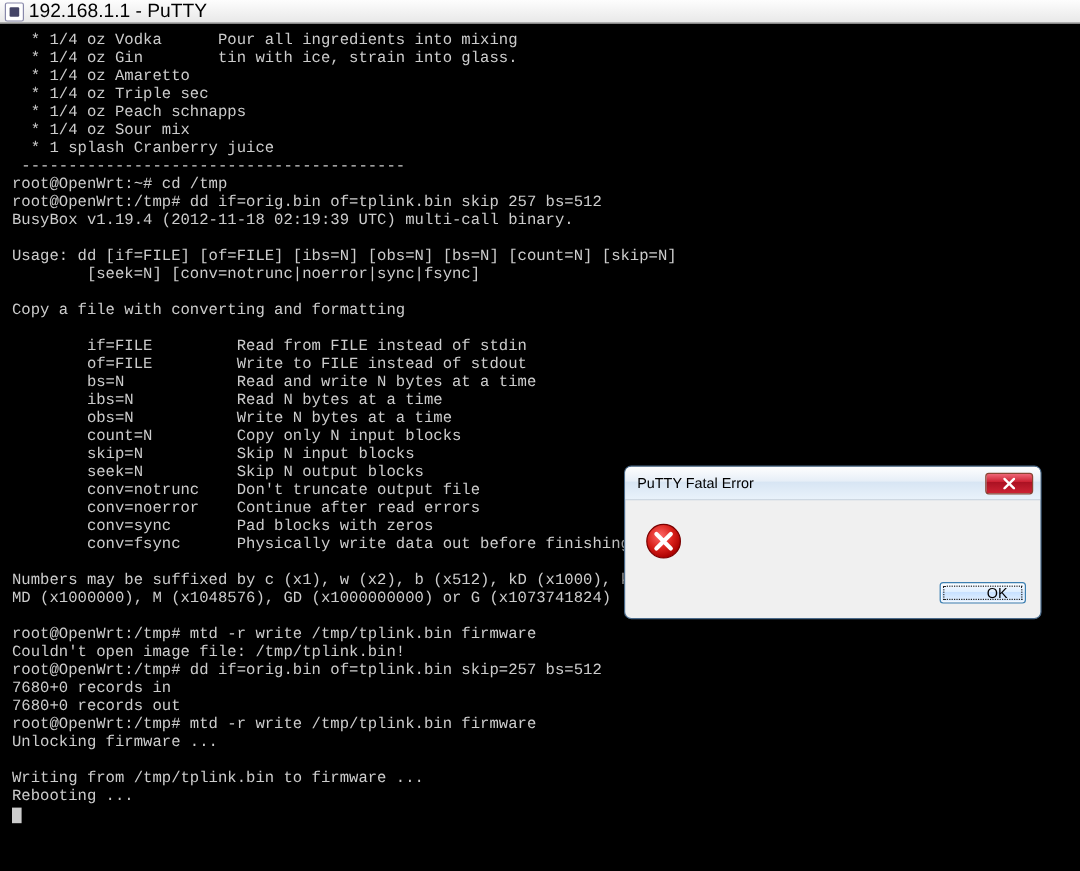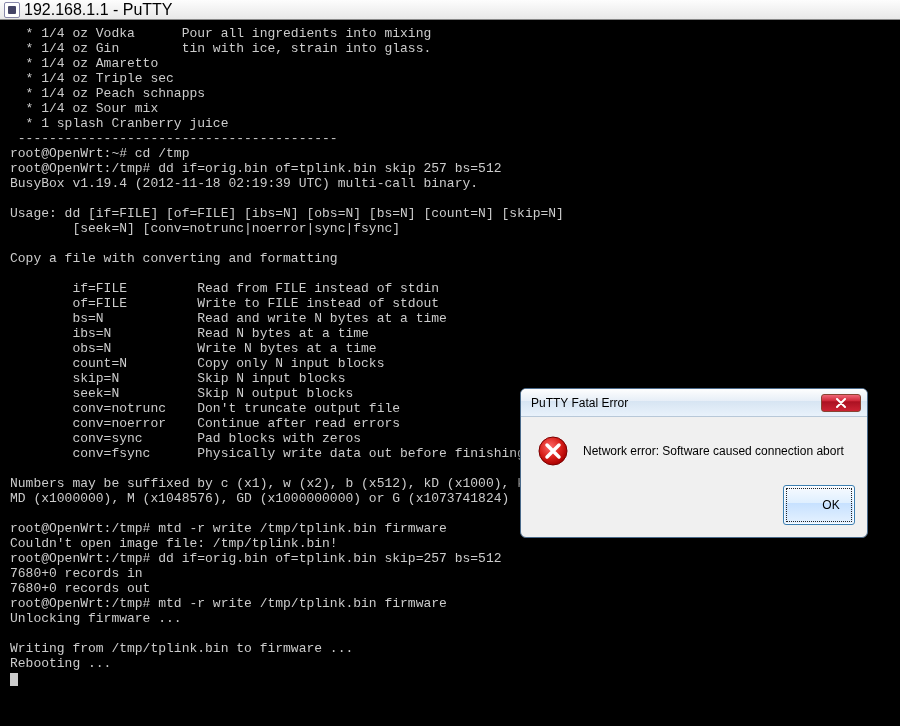--- a/index.html
+++ b/index.html
@@ -84,21 +84,21 @@
   }
   .error-icon {
     width: 32px; height: 32px; flex: none;
   }
   .dialog-msg { font-size: 12px; color: #000; }
   .dialog-buttons {
     display: flex; justify-content: flex-end;
     padding: 4px 12px 12px 12px;
   }
   .ok-btn {
-    min-width: 72px; height: 40px;
+    min-width: 72px; height: 18px;
     background: linear-gradient(#f8fbff, #dfefff 45%, #c7e1ff 46%, #e6f2ff);
     border: 1px solid #3c7fb1;
     border-radius: 3px;
     box-shadow: inset 0 0 0 1px rgba(255,255,255,0.7);
     font-family: "Segoe UI", Tahoma, sans-serif;
     font-size: 12px;
     cursor: default;
     outline: 1px dotted #222;
     outline-offset: -4px;
     padding-left: 24px;
@@ -128,18 +128,17 @@
       <defs>
         <radialGradient id="rg" cx="40%" cy="35%" r="65%">
           <stop offset="0%" stop-color="#ff6a6a"></stop>
           <stop offset="60%" stop-color="#d8201a"></stop>
           <stop offset="100%" stop-color="#a00"></stop>
         </radialGradient>
       </defs>
       <circle cx="16" cy="16" r="14" fill="url(#rg)" stroke="#7a0000" stroke-width="1"></circle>
       <path d="M10 10 L22 22 M22 10 L10 22" stroke="#fff" stroke-width="3.5" stroke-linecap="round"></path>
     </svg>
-    <div class="dialog-msg">Network error: Software caused connection abort</div>
   </div>
   <div class="dialog-buttons">
     <button class="ok-btn">OK</button>
   </div>
 </div>
 
 </body></html>

